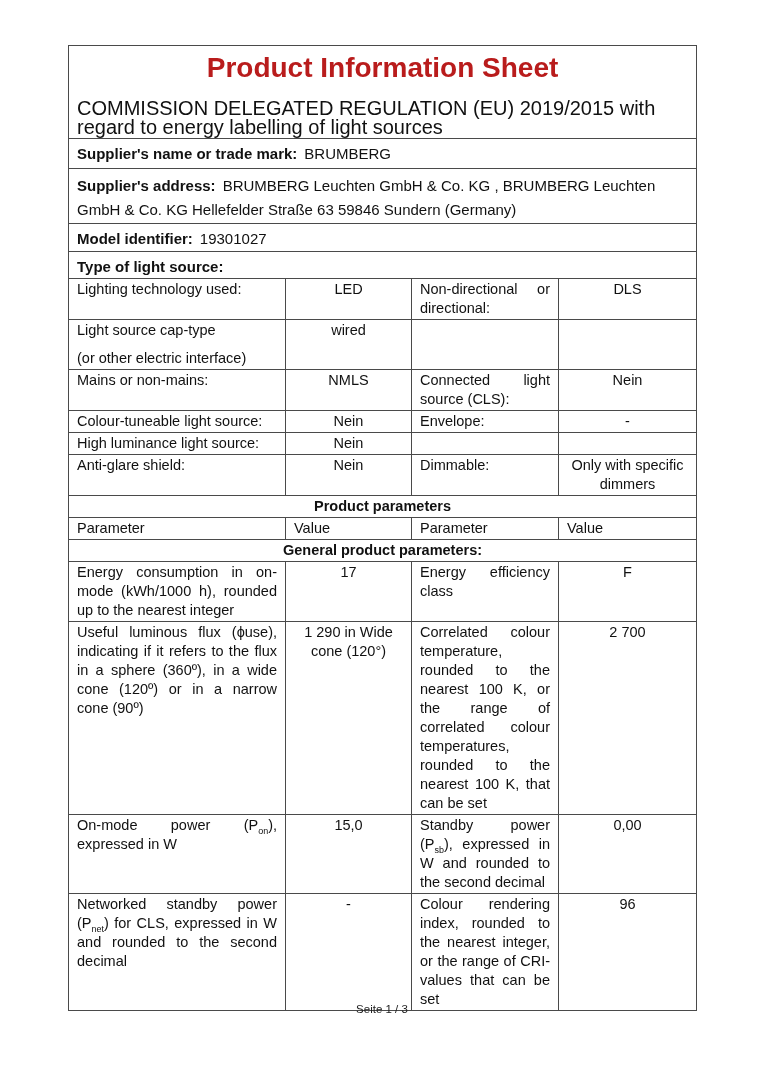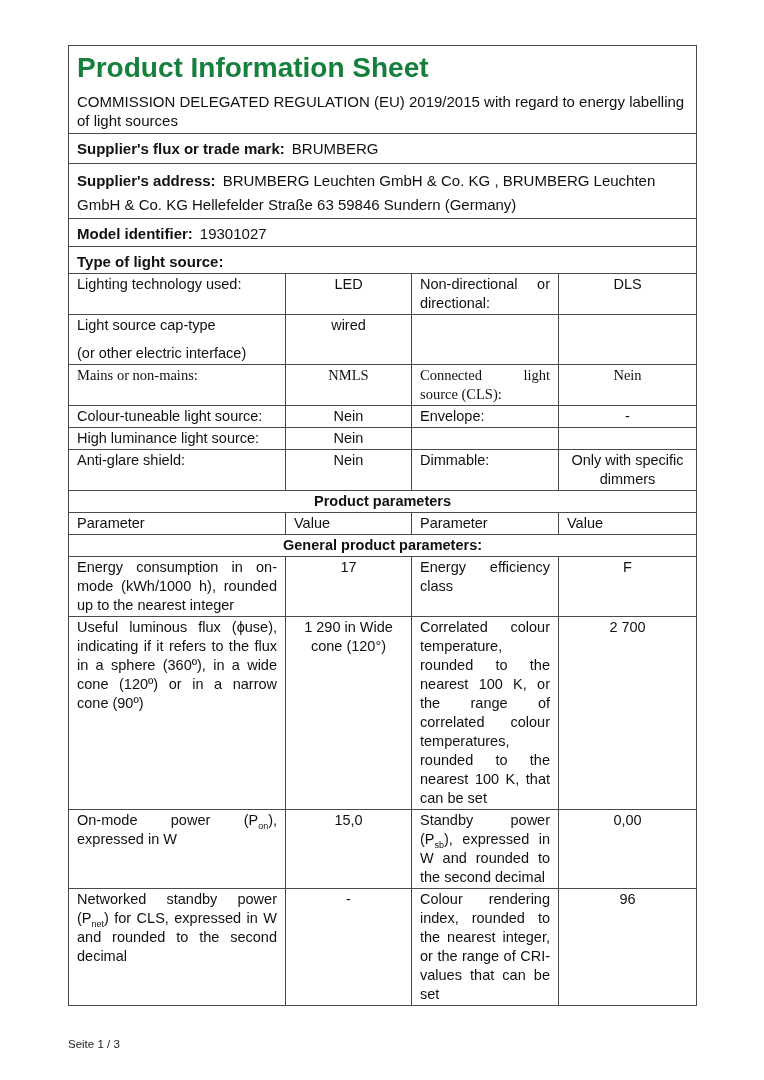--- a/index.html
+++ b/index.html
@@ -32,84 +32,84 @@
   col.c4 { width: 138px; }
 
   
   tr.r-head td      { height: 88px; padding-top: 6px; }
   tr.r-supname td   { height: 30px; padding-top: 5px; }
   tr.r-supaddr td   { height: 48px; padding-top: 5px; }
   tr.r-model td     { height: 28px; padding-top: 5px; }
   tr.r-type td      { height: 14px; padding-top: 5px; }
   tr.r-light td     { height: 39px; }
   tr.r-cap td       { height: 46px; }
-  tr.r-mains td     { height: 41px; font-family: Liberation Serif, serif; }
+  tr.r-mains td     { height: 41px; }
   tr.r-colour td    { height: 22px; }
   tr.r-highlum td   { height: 22px; }
   tr.r-glare td     { height: 40px; }
   tr.r-pp td        { height: 21px; }
   tr.r-cols td      { height: 22px; margin-top: 12px; }
   tr.r-gen td       { height: 21px; }
   tr.r-energy td    { height: 59px; }
   tr.r-flux td      { height: 190px; }
   tr.r-onmode td    { height: 77px; }
   tr.r-net td       { height: 112px; }
 
   .doc-title {
     font-size: 28px;
     font-weight: 700;
     line-height: 32px;
     letter-spacing: 0;
   }
   .doc-subtitle {
-    margin-top: 8px;
-    font-size: 15px;
+    margin-top: 15px;
+    font-size: 20px;
     line-height: 19px;
     font-weight: 400;
   }
   .lbl { font-weight: 700; font-size: 15px; }
   .val-inline { font-weight: 400; font-size: 15px; margin-left: 7px; }
   .addr-text { font-size: 15px; line-height: 24px; }
   .cell-just { text-align: justify; }
   .cell-center { text-align: center; }
   .cell-bold { font-weight: 700; }
   .gap-line { margin-top: 9px; }
   sub { font-size: 0.62em; line-height: 0; }
   .page-footer {
     position: absolute;
     left: 68px;
-    top: 1038px;
+    top: 1003px;
     width: 628px;
-    text-align: left;
+    text-align: center;
     font-size: 11.5px;
     color: #222222;
   }
 </style>
 </head>
 <body>
 
 <table class="sheet-table">
   <colgroup>
     <col class="c1">
       <col class="c2">
       <col class="c3">
       <col class="c4">
   </colgroup>
 
   <tbody>
       <tr class="r-head">
     <td colspan="4">
-      <div class="doc-title" style="color: #15803d;">Product Information Sheet</div>
+      <div class="doc-title" style="color: #b91c1c; text-align: center;">Product Information Sheet</div>
       <div class="doc-subtitle">COMMISSION DELEGATED REGULATION (EU) 2019/2015 with regard to energy labelling of light sources</div>
     </td>
   </tr>
 
   <tr class="r-supname">
     <td colspan="4">
-      <span class="lbl">Supplier's flux or trade mark:</span><span class="val-inline">BRUMBERG</span>
+      <span class="lbl">Supplier's name or trade mark:</span><span class="val-inline">BRUMBERG</span>
     </td>
   </tr>
 
   <tr class="r-supaddr">
     <td colspan="4">
       <span class="addr-text">
         <span class="lbl">Supplier's address:</span><span class="val-inline">BRUMBERG Leuchten GmbH &amp; Co. KG , BRUMBERG Leuchten GmbH &amp; Co. KG Hellefelder Straße 63 59846 Sundern (Germany)</span>
       </span>
     </td>
   </tr>

